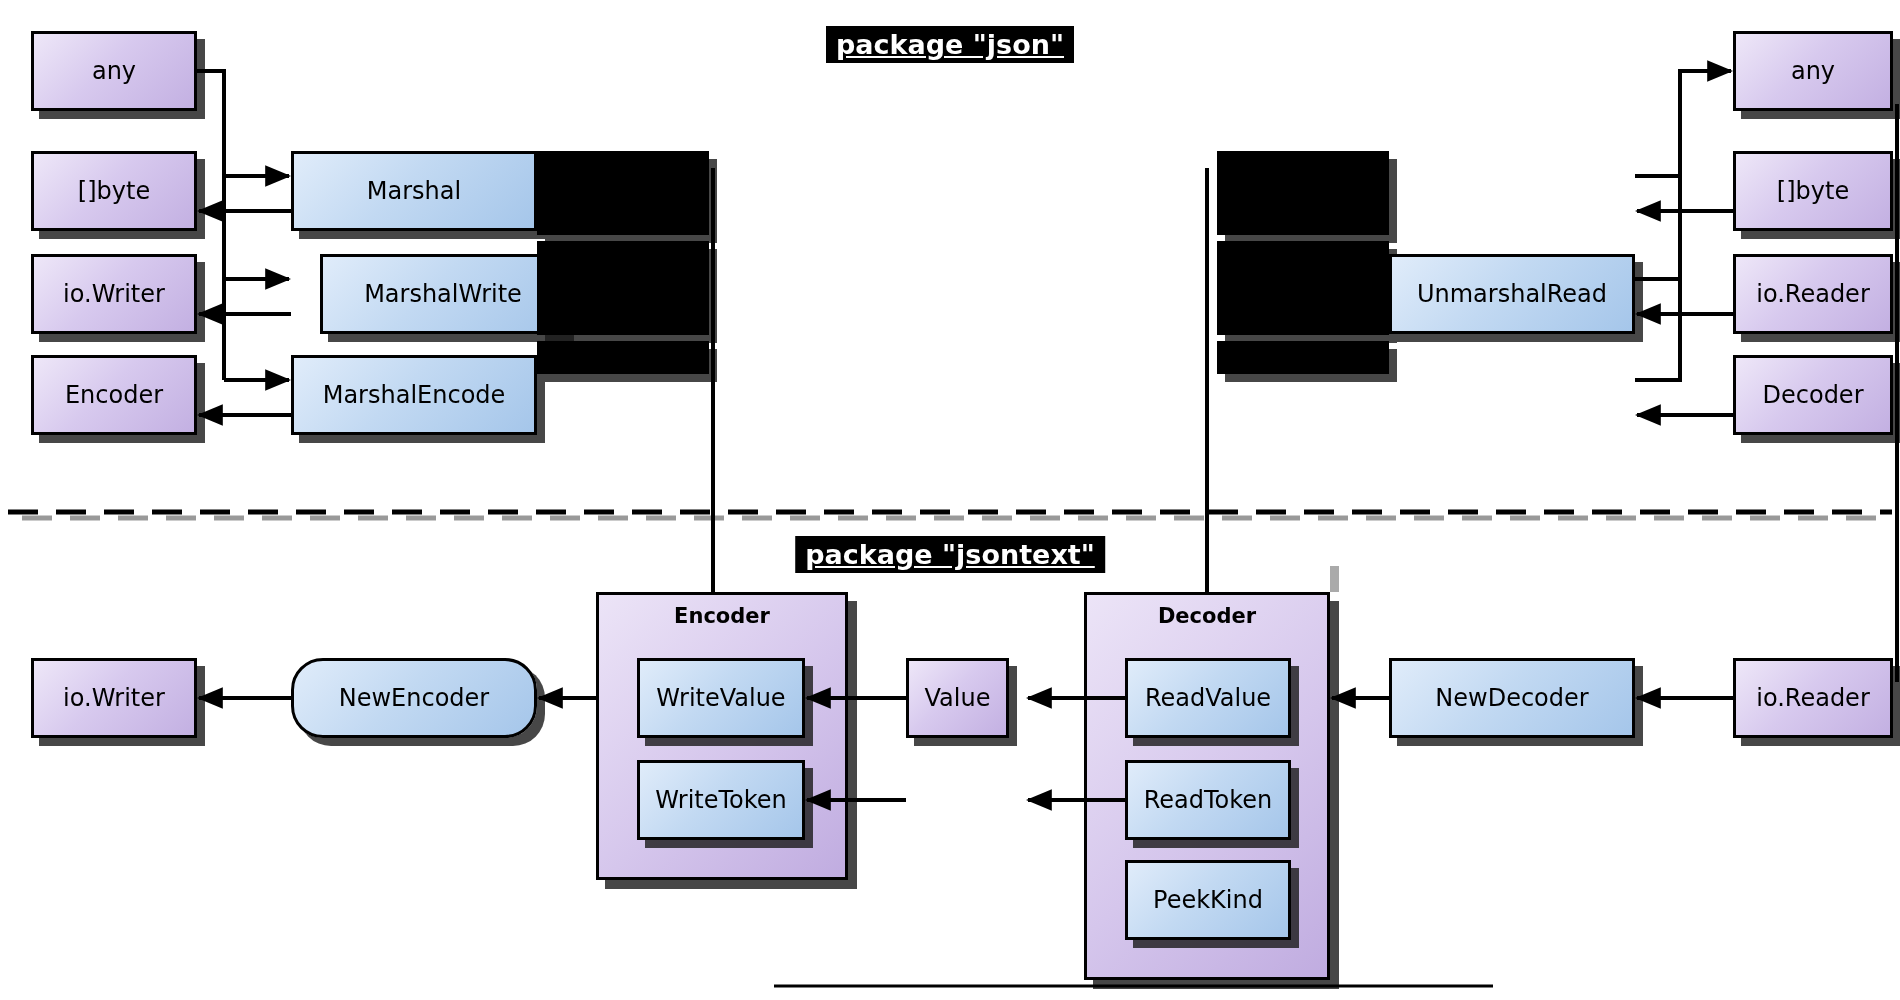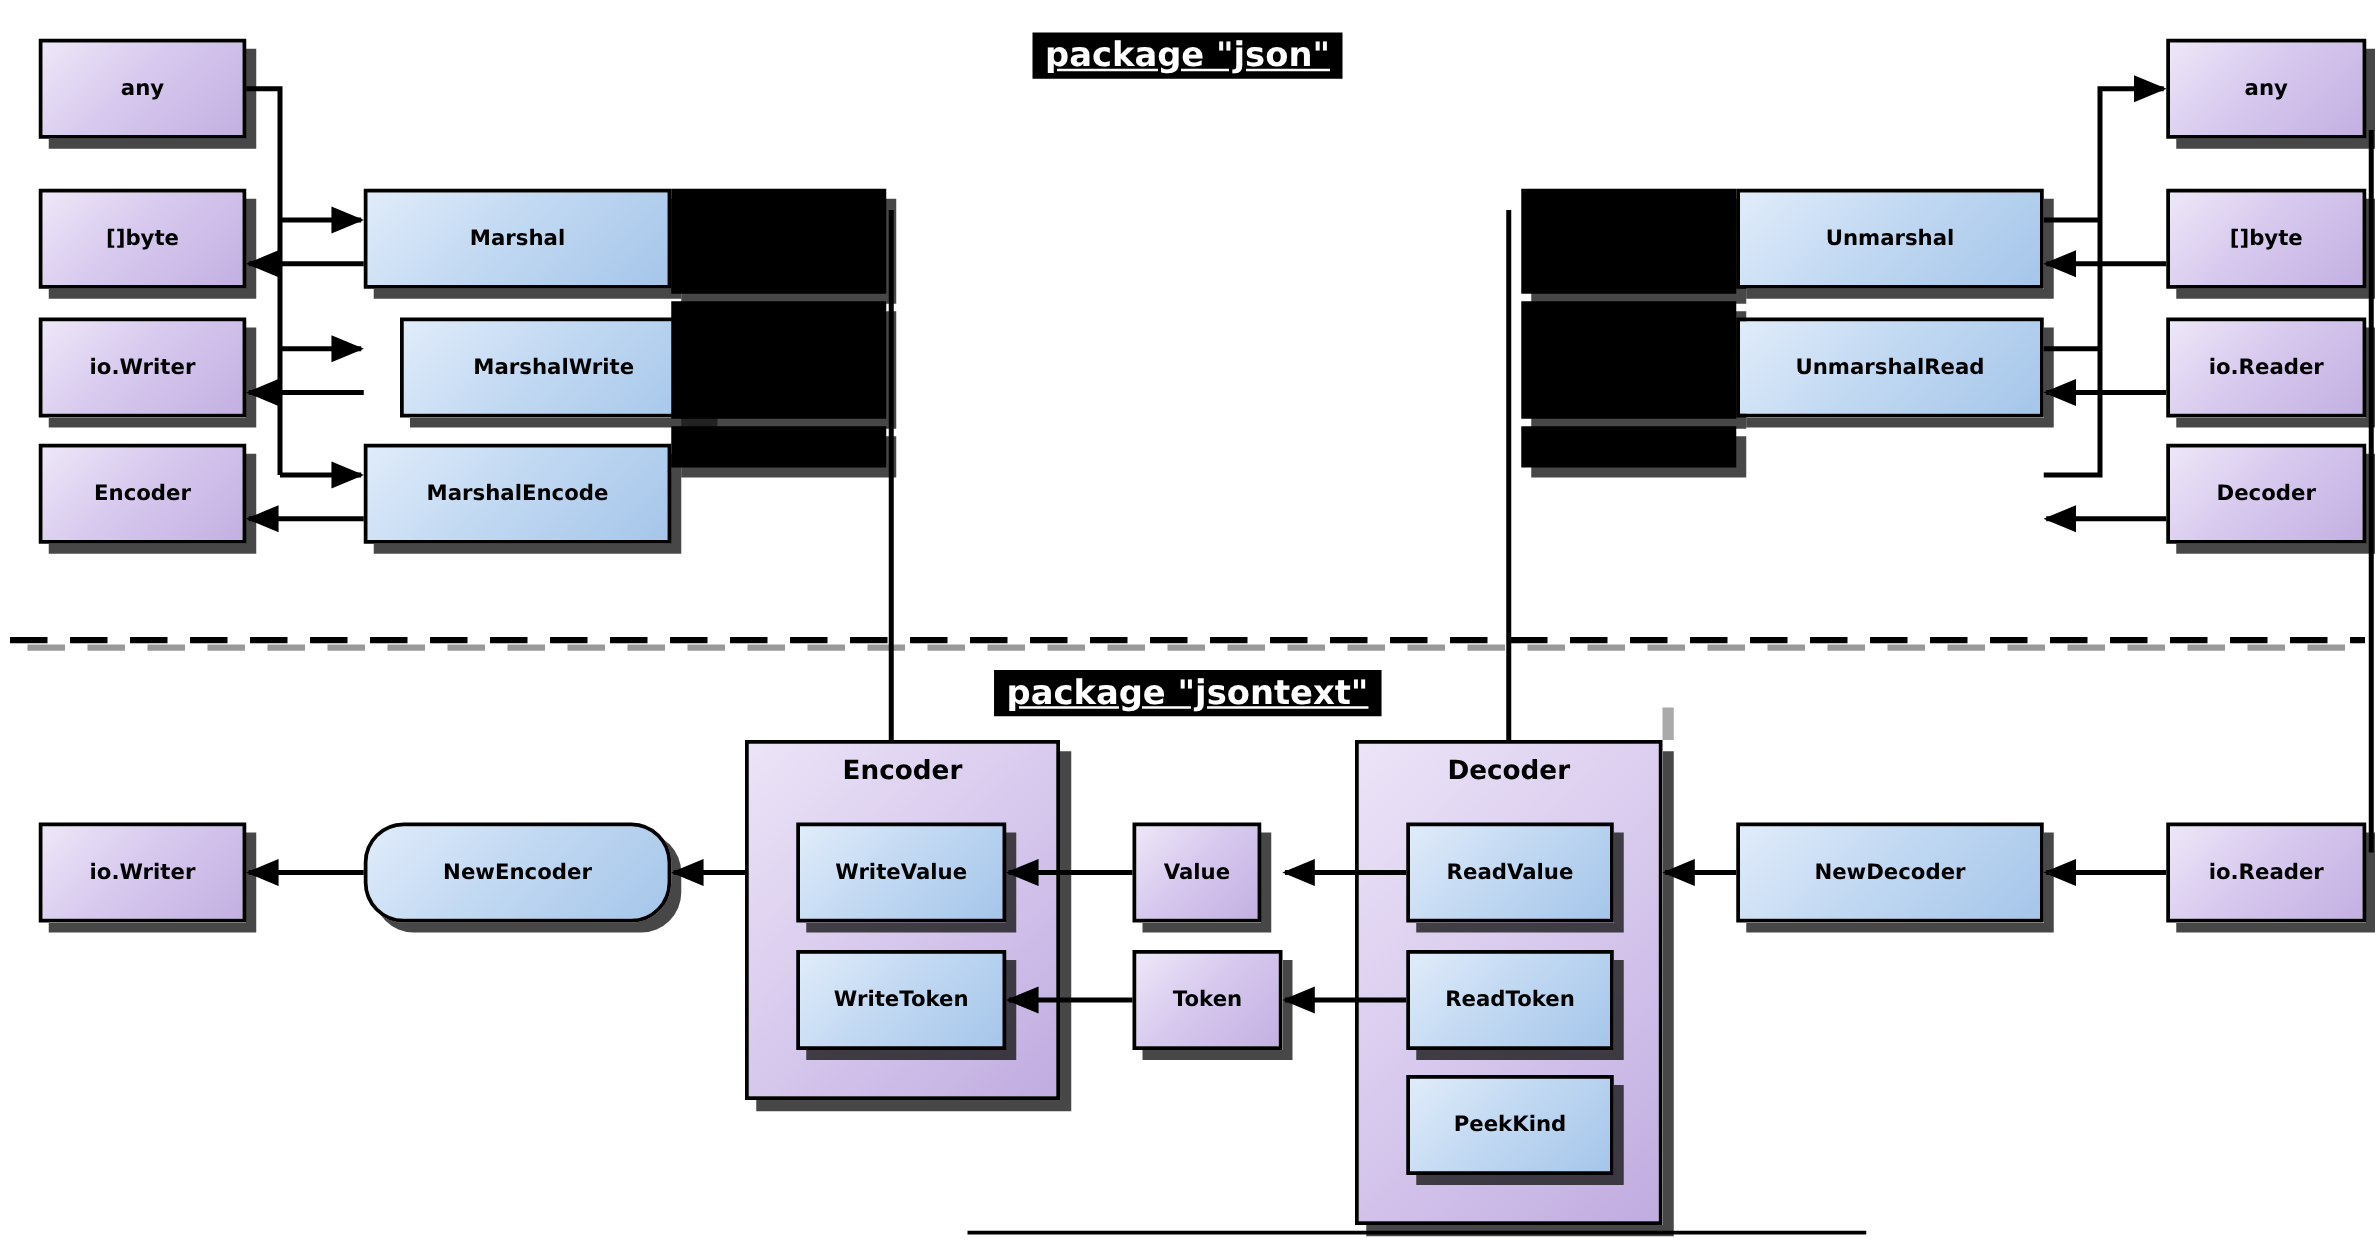--- a/index.html
+++ b/index.html
@@ -17,22 +17,22 @@
     left: 0; top: 0;
     width: 1900px; height: 1000px;
   }
   .box {
     position: absolute;
     border: 3px solid #000;
     box-sizing: border-box;
     display: flex;
     align-items: center;
     justify-content: center;
-    font-weight: bold;
-    font-size: 17px;
+    font-weight: normal;
+    font-size: 24px;
     color: #000;
     box-shadow: 8px 8px 0 rgba(25,25,25,0.8);
   }
   .purple {
     background: linear-gradient(135deg, #eee7f8 0%, #d7c9ee 45%, #c3b0e2 100%);
   }
   .blue {
     background: linear-gradient(135deg, #e0ecfa 0%, #c2d9f2 45%, #a5c6ea 100%);
   }
   .container-box {
@@ -94,38 +94,36 @@
   <div class="box blue" style="left:291px; top:355px; width:246px; height:80px;text-align:center;">MarshalEncode</div>
 
   <div class="black-block" style="left:537px; top:151px; width:172px; height:84px;"></div>
   <div class="black-block" style="left:537px; top:241px; width:172px; height:94px;"></div>
   <div class="black-block" style="left:537px; top:341px; width:172px; height:33px;"></div>
 
   <div class="black-block" style="left:1217px; top:151px; width:172px; height:84px;"></div>
   <div class="black-block" style="left:1217px; top:241px; width:172px; height:94px;"></div>
   <div class="black-block" style="left:1217px; top:341px; width:172px; height:33px;"></div>
 
-  <div class="box blue" style="left:1389px; top:151px; width:246px; height:80px;">Unmarshal</div>
   <div class="box blue" style="left:1389px; top:254px; width:246px; height:80px;">UnmarshalRead</div>
 
   <div class="box purple" style="left:1733px; top:31px; width:160px; height:80px;">any</div>
   <div class="box purple" style="left:1733px; top:151px; width:160px; height:80px;">[]byte</div>
   <div class="box purple" style="left:1733px; top:254px; width:160px; height:80px;">io.Reader</div>
   <div class="box purple" style="left:1733px; top:355px; width:160px; height:80px;">Decoder</div>
 
   <div class="box purple" style="left:31px; top:658px; width:166px; height:80px;">io.Writer</div>
   <div class="box blue" style="left:291px; top:658px; width:246px; height:80px;border-radius:32px;">NewEncoder</div>
 
   <div class="container-box" style="left:596px; top:592px; width:252px; height:288px;"></div>
   <div class="container-title" style="left:596px; top:604px; width:252px;">Encoder</div>
   <div class="box blue" style="left:637px; top:658px; width:168px; height:80px;">WriteValue</div>
   <div class="box blue" style="left:637px; top:760px; width:168px; height:80px;">WriteToken</div>
 
   <div class="box purple" style="left:906px; top:658px; width:103px; height:80px;">Value</div>
-  <div class="box purple" style="left:906px; top:760px; width:120px; height:80px;">Token</div>
 
   <div class="container-box" style="left:1084px; top:592px; width:246px; height:388px;"></div>
   <div class="container-title" style="left:1084px; top:604px; width:246px;">Decoder</div>
   <div class="box blue" style="left:1125px; top:658px; width:166px; height:80px;">ReadValue</div>
   <div class="box blue" style="left:1125px; top:760px; width:166px; height:80px;">ReadToken</div>
   <div class="box blue" style="left:1125px; top:860px; width:166px; height:80px;">PeekKind</div>
 
   <div class="box blue" style="left:1389px; top:658px; width:246px; height:80px;">NewDecoder</div>
   <div class="box purple" style="left:1733px; top:658px; width:160px; height:80px;">io.Reader</div>
 

